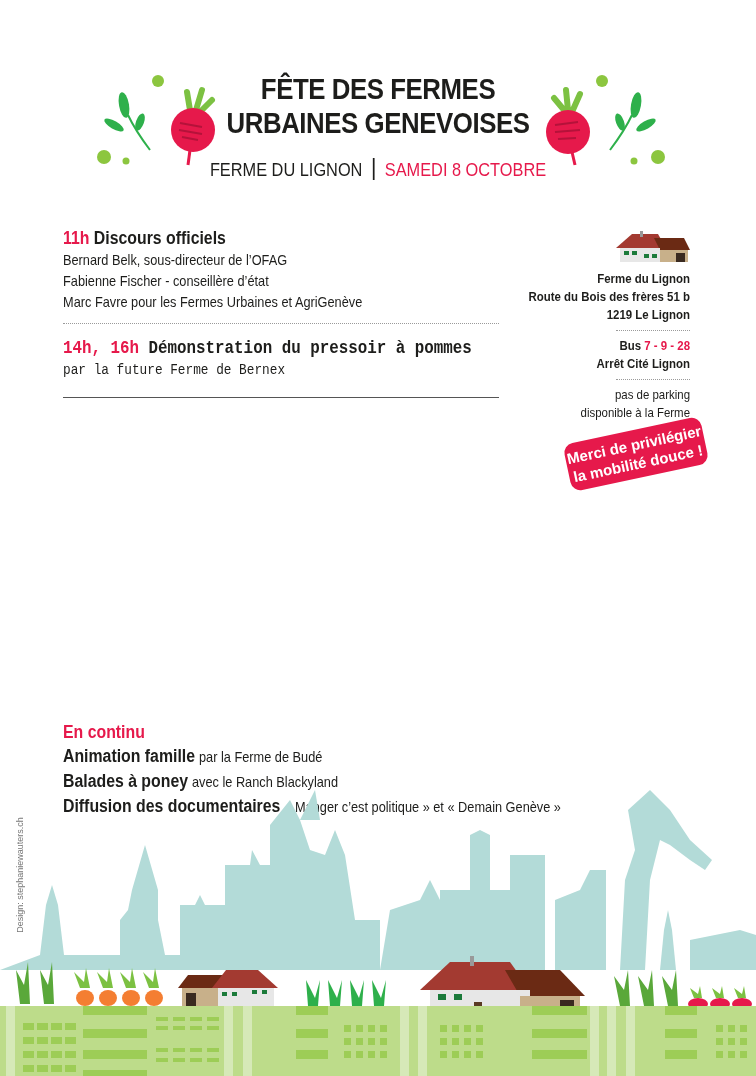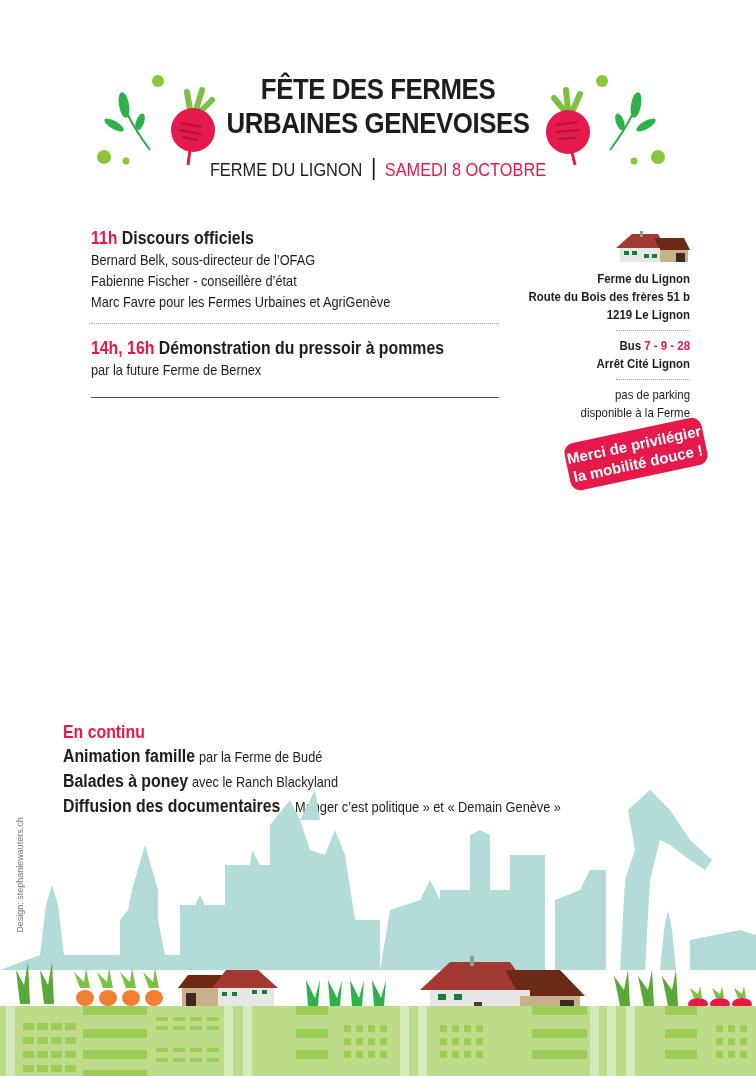--- a/index.html
+++ b/index.html
@@ -4,22 +4,22 @@
 <style>
   html,body{margin:0;padding:0;background:#fff;}
   body{width:756px;height:1076px;position:relative;overflow:hidden;font-family:"Liberation Sans",sans-serif;color:#1d1d1b;}
   .accent{color:#e6194b;}
   
   .title{position:absolute;left:0;width:756px;top:72px;text-align:center;font-weight:700;font-size:30px;line-height:34px;letter-spacing:-0.5px;transform:scaleX(0.86);transform-origin:center;}
   .subtitle{position:absolute;left:0;width:756px;top:158px;text-align:center;font-size:19px;transform:scaleX(0.86);transform-origin:center;}
   .subtitle .sep{display:inline-block;width:2px;height:22px;background:#1d1d1b;vertical-align:-4px;margin:0 12px;}
   
   .program{position:absolute;left:63px;top:226px;width:436px;}
-  .event{padding:6px 0 10px 0;border-bottom:1px dotted #9a9a9a;margin-left:28px;}
-  .event.last{border-bottom:1.5px solid #555;}
+  .event{padding:6px 0 10px 0;border-bottom:1px dotted #9a9a9a;}
+  .event.last{border-bottom:1.5px solid #555;font-family:Liberation Mono, monospace;}
   .event .head{font-weight:700;font-size:18px;line-height:24px;white-space:nowrap;transform:scaleX(0.88);transform-origin:left;width:500px;}
   .event .sub{font-size:14.5px;line-height:21px;white-space:nowrap;transform:scaleX(0.88);transform-origin:left;width:500px;}
   .continu{position:absolute;left:63px;top:720px;}
   .continu .h{font-weight:700;font-size:18px;line-height:24px;transform:scaleX(0.88);transform-origin:left;}
   .continu .row{white-space:nowrap;transform:scaleX(0.88);transform-origin:left;width:700px;line-height:24px;}
   .continu .row b{font-size:18px;}
   .continu .row span{font-size:14.5px;}
   
   .info{position:absolute;right:66px;top:230px;width:200px;text-align:right;font-size:13px;}
   .info .addr{font-weight:700;line-height:18px;transform:scaleX(0.88);transform-origin:right;}

